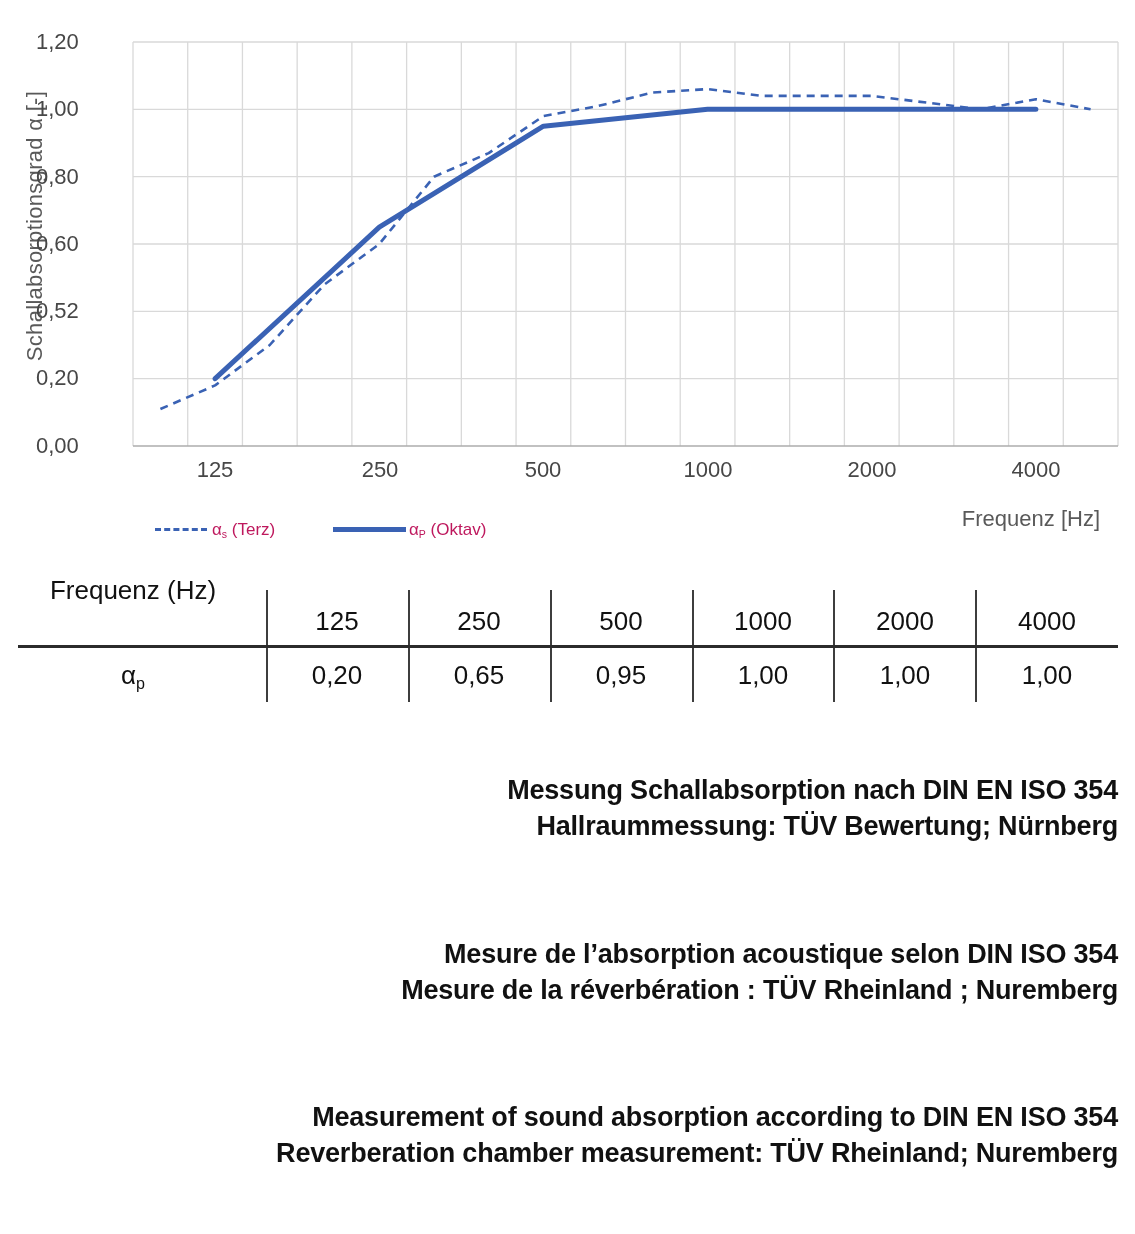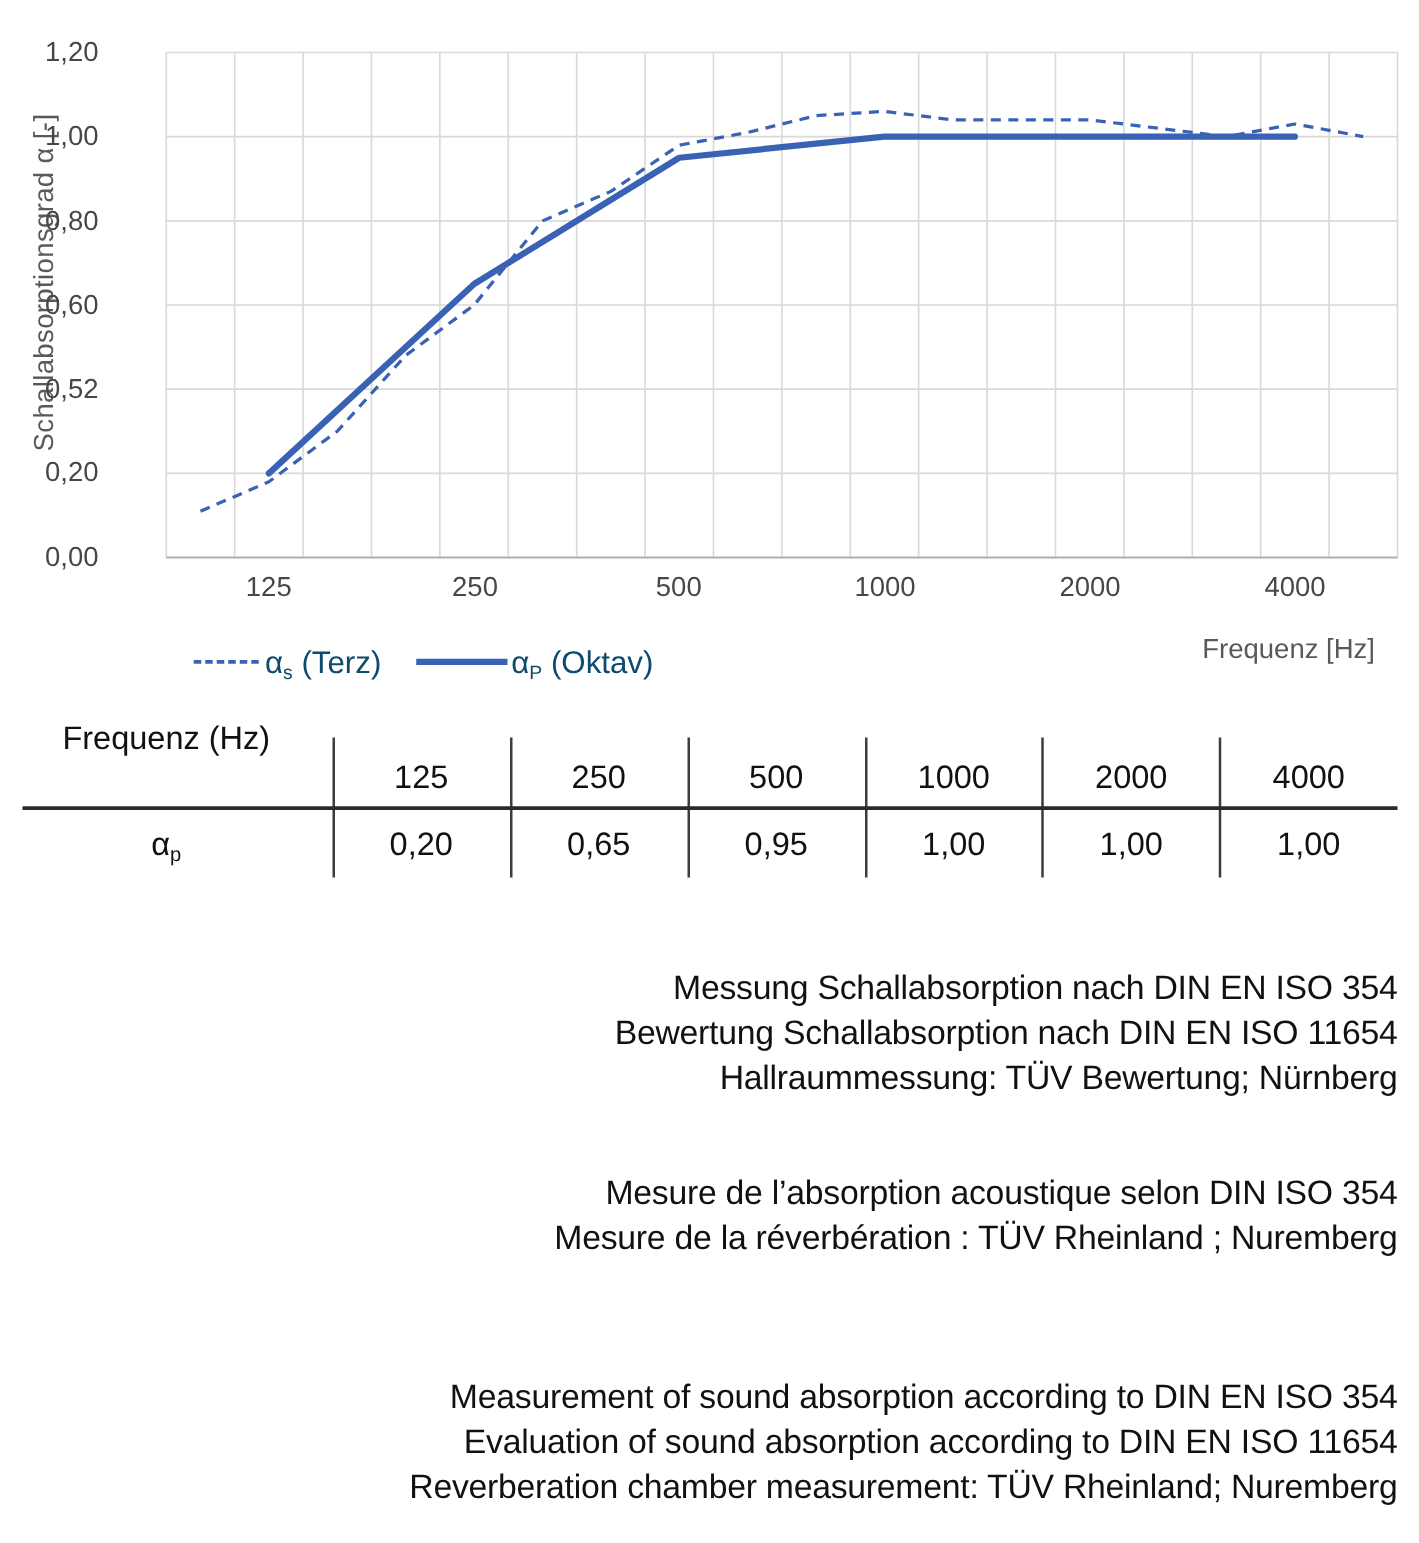--- a/index.html
+++ b/index.html
@@ -6,31 +6,31 @@
   #page{position:relative;width:1135px;height:1234px;background:#fff;overflow:hidden;
         font-family:"Liberation Sans", sans-serif;color:#161616;}
   
   #chart-svg{position:absolute;left:0;top:0;}
   .ytick{position:absolute;width:80px;left:36px;text-align:left;font-size:22px;line-height:28px;color:#474747;}
   .xtick{position:absolute;width:100px;text-align:center;font-size:22px;line-height:28px;color:#474747;top:456px;}
   #y-axis-title{position:absolute;left:-175px;top:213px;width:420px;height:26px;text-align:center;
       transform:rotate(-90deg);font-size:22px;line-height:26px;color:#595959;letter-spacing:.3px;}
   #x-axis-title{position:absolute;left:900px;top:506px;width:200px;text-align:right;font-size:22px;color:#595959;}
   
-  .legend-label{position:absolute;top:514px;font-size:25px;line-height:32px;color:#0c4a6e;white-space:nowrap;}
+  .legend-label{position:absolute;top:514px;font-size:17px;line-height:32px;color:#be185d;white-space:nowrap;}
   .swatch-dashed{position:absolute;left:155px;top:528px;width:52px;height:0;border-top:3px dashed #3a62b4;}
   .swatch-solid{position:absolute;left:333px;top:527px;width:73px;height:0;border-top:5px solid #3a62b4;}
   .subs{font-size:0.62em;position:relative;top:0.33em;}
   
   .tcell{position:absolute;width:200px;text-align:center;font-size:26px;line-height:30px;white-space:nowrap;color:#111;}
   .vline{position:absolute;top:590px;height:112px;width:2px;background:#3d3d3d;}
   #table-rule{position:absolute;left:18px;top:645px;width:1100px;height:3px;background:#2b2b2b;}
   
   .note-block{position:absolute;left:0;width:1118px;text-align:right;font-size:27px;line-height:36px;
-      color:#111;letter-spacing:-0.2px;}
+      color:#111;letter-spacing:-0.2px;font-weight:bold;}
 </style>
 </head>
 <body>
 
 <div id="page">
 
   <svg id="chart-svg" width="1135" height="560">
       <line x1="133" y1="42" x2="133" y2="446" stroke="#d9d9d9" stroke-width="1.3"></line>
       <line x1="187.72222222222223" y1="42" x2="187.72222222222223" y2="446" stroke="#d9d9d9" stroke-width="1.3"></line>
       <line x1="242.44444444444446" y1="42" x2="242.44444444444446" y2="446" stroke="#d9d9d9" stroke-width="1.3"></line>
@@ -106,26 +106,24 @@
     <span class="tcell" style="left:237px;top:660px">0,20</span>
     <span class="tcell" style="left:379px;top:660px">0,65</span>
     <span class="tcell" style="left:521px;top:660px">0,95</span>
     <span class="tcell" style="left:663px;top:660px">1,00</span>
     <span class="tcell" style="left:805px;top:660px">1,00</span>
     <span class="tcell" style="left:947px;top:660px">1,00</span>
   </div>
 
   <div class="note-block" style="top:772px">
     <div>Messung Schallabsorption nach DIN EN ISO 354</div>
-    <div>Bewertung Schallabsorption nach DIN EN ISO 11654</div>
     <div>Hallraummessung: TÜV Bewertung; Nürnberg</div>
   </div>
   <div class="note-block" style="top:936px">
     <div>Mesure de l’absorption acoustique selon DIN ISO 354</div>
     <div>Mesure de la réverbération : TÜV Rheinland ; Nuremberg</div>
   </div>
   <div class="note-block" style="top:1099px">
     <div>Measurement of sound absorption according to DIN EN ISO 354</div>
-    <div>Evaluation of sound absorption according to DIN EN ISO 11654</div>
     <div>Reverberation chamber measurement: TÜV Rheinland; Nuremberg</div>
   </div>
 
 </div>
 
 </body></html>

